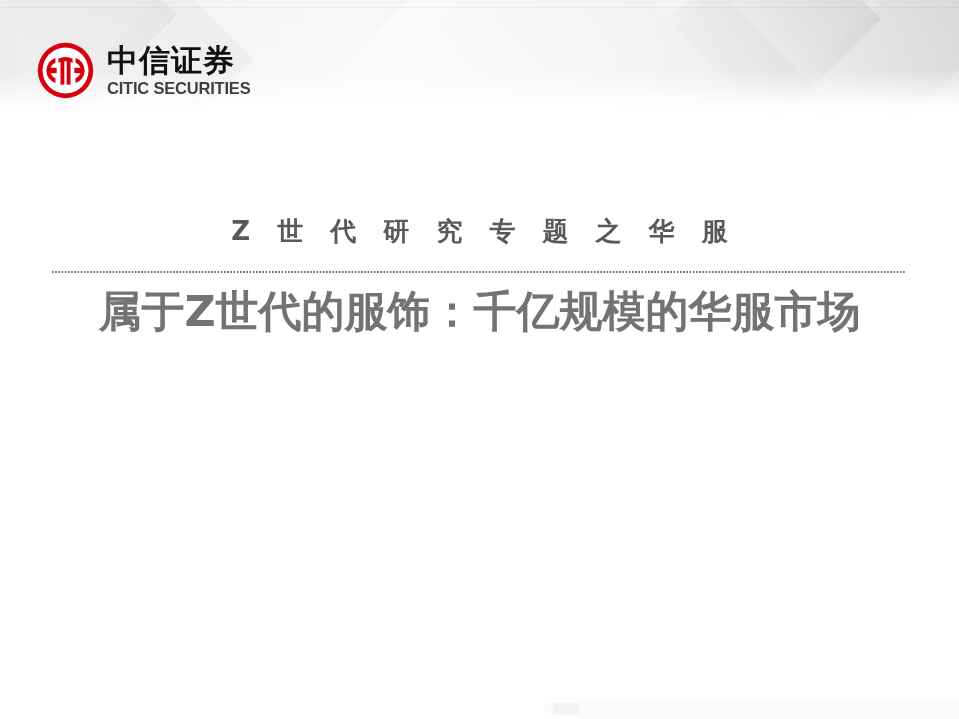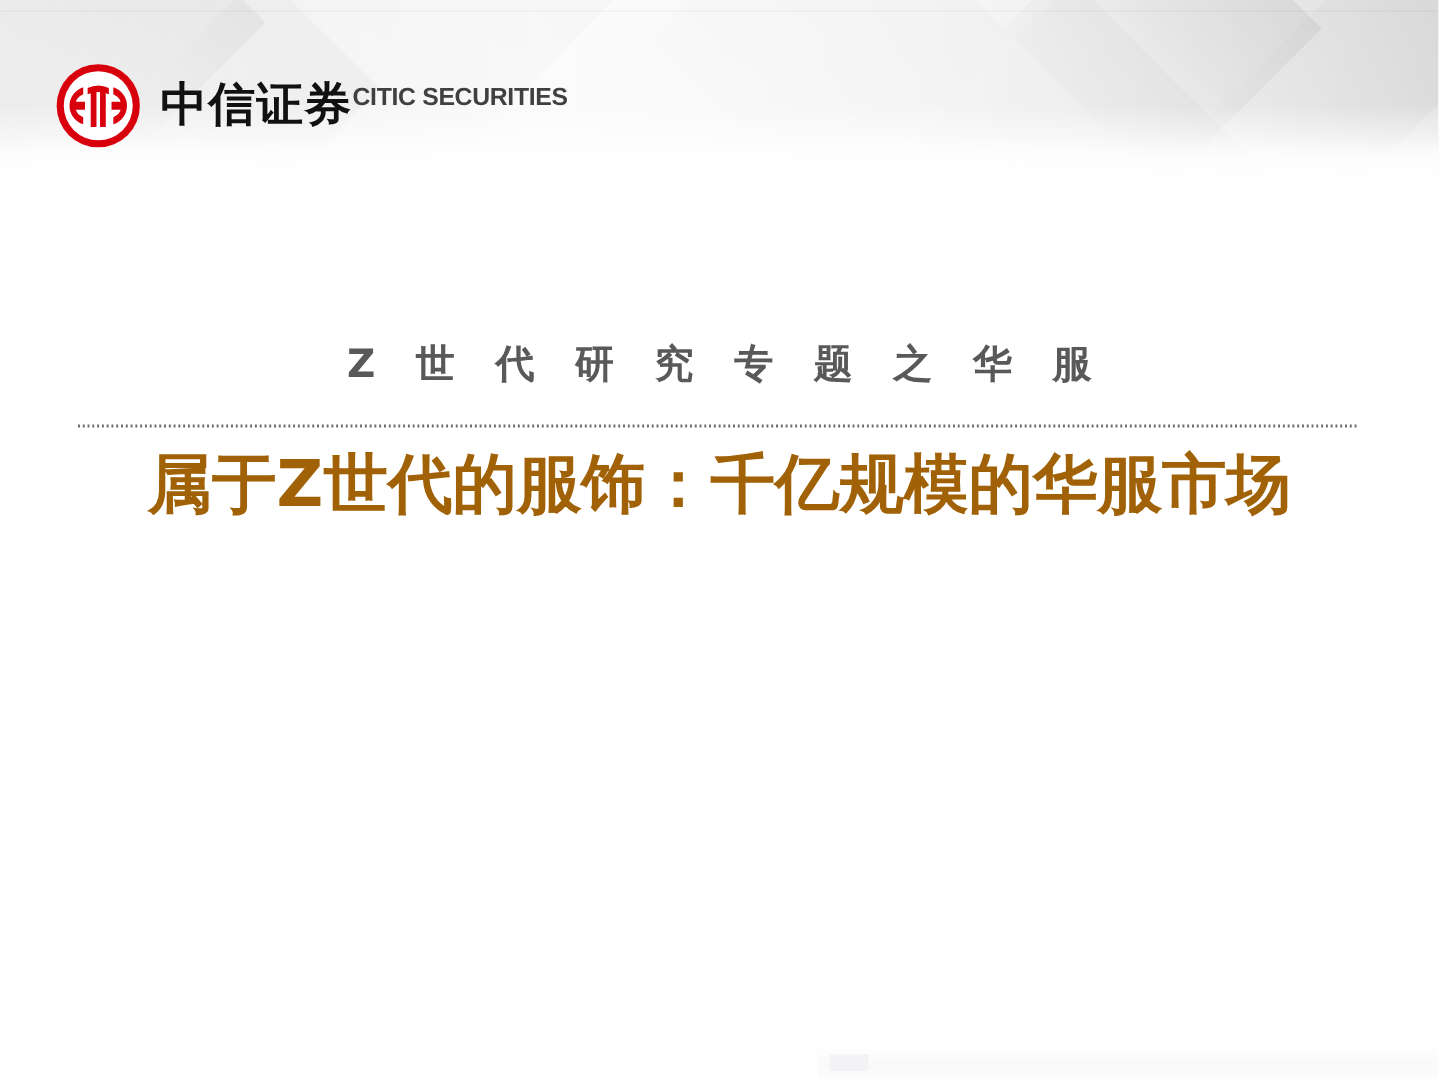--- a/index.html
+++ b/index.html
@@ -122,21 +122,21 @@
     z-index: 5;
   }
   .logo-mark {
     width: 59px;
     height: 59px;
     flex: 0 0 auto;
     display: block;
   }
   .logo-text {
     display: flex;
-    flex-direction: row;
+    flex-direction: column;
     justify-content: center;
     line-height: 1;
   }
   .logo-cn {
     font-family: "DejaVu Sans", "Liberation Sans", sans-serif;
     font-size: 31px;
     font-weight: 700;
     color: #111111;
     letter-spacing: 1px;
     white-space: nowrap;
@@ -149,21 +149,21 @@
     color: #404040;
     letter-spacing: -0.2px;
     white-space: nowrap;
     margin-top: 3px;
   }
 
   
   .title-block {
     position: absolute;
     left: 0;
-    top: 226px;
+    top: 214px;
     width: 959px;
   }
   .subtitle {
     text-align: center;
     font-family: "DejaVu Sans", "Liberation Sans", sans-serif;
     font-size: 26px;
     font-weight: 700;
     color: #595959;
     letter-spacing: 9px;
     text-indent: 9px;
@@ -182,21 +182,21 @@
   }
   .main-title {
     position: absolute;
     left: 0;
     top: 71px;
     width: 959px;
     text-align: center;
     font-family: "DejaVu Sans", "Liberation Sans", sans-serif;
     font-size: 43px;
     font-weight: 700;
-    color: #a16207;
+    color: #737373;
     letter-spacing: 0px;
     line-height: 1.25;
     white-space: nowrap;
   }
 
   
   .footer-band {
     position: absolute;
     left: 545px;
     bottom: 0;

